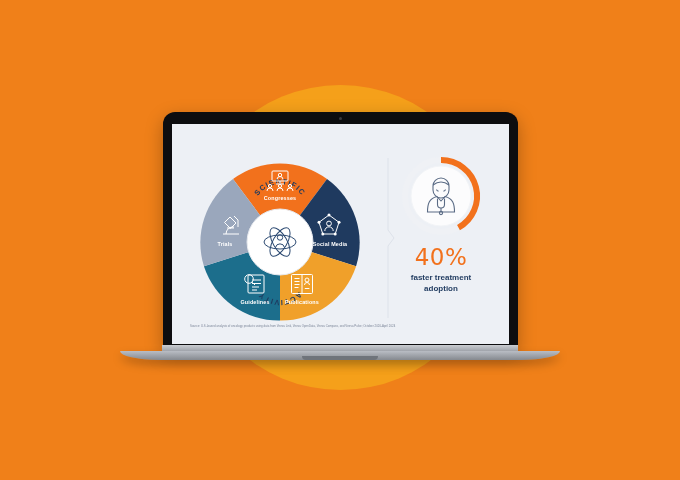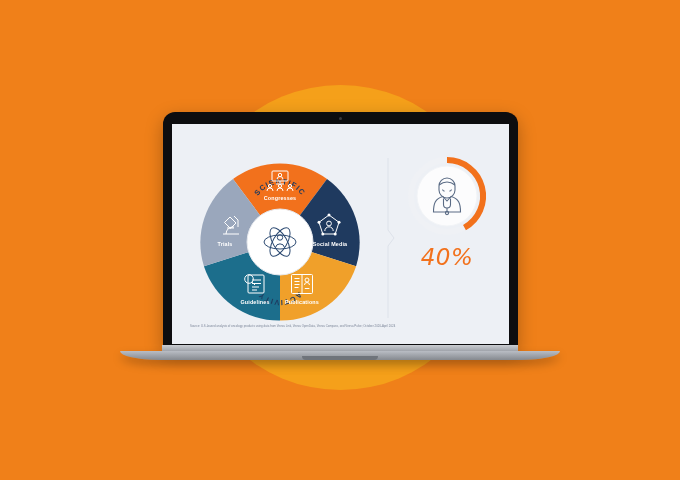--- a/index.html
+++ b/index.html
@@ -50,21 +50,21 @@
   
   #donut-wrap{position:absolute;left:18px;top:28px;width:180px;height:180px;}
   .seg-label{
     position:absolute;color:#ffffff;font-size:5.4px;font-weight:bold;
     letter-spacing:.15px;text-align:center;white-space:nowrap;
   }
   .seg-icon{position:absolute;}
   
   #divider{position:absolute;left:212px;top:34px;width:12px;height:160px;}
   
-  #stat-wrap{position:absolute;left:230px;top:28px;width:90px;height:165px;font-style:italic;}
+  #stat-wrap{position:absolute;left:224px;top:28px;width:90px;height:165px;}
   #stat-value{
     position:absolute;left:0;top:92px;width:90px;text-align:center;
     color:#F2711C;font-size:23px;font-weight:normal;letter-spacing:.5px;
     font-family:"DejaVu Sans",sans-serif;
   }
   #stat-caption{
     position:absolute;left:0;top:120px;width:90px;text-align:center;
     color:#1F3A5F;font-size:8px;font-weight:bold;line-height:11px;
   }
   
@@ -199,20 +199,24 @@
               <path d="M 37 33 q 8 -6 16 0"></path>
               <path d="M 40.5 37.5 a 2 2 0 0 0 2 1.6 M 49.5 37.5 a 2 2 0 0 1 -2 1.6"></path>
               <path d="M 41 44.5 L 45 49 L 49 44.5"></path>
               <path d="M 41 44.5 C 33 46.5 31.5 52 31.5 60 H 58.5 C 58.5 52 57 46.5 49 44.5"></path>
               <path d="M 41.5 46.5 v 6 a 3.5 3.5 0 0 0 7 0 v -6"></path>
               <path d="M 45 56 v 3.5"></path>
               <circle cx="45" cy="61" r="1.6"></circle>
             </g>
           </svg>
           <div id="stat-value">40%</div>
+          <div id="stat-caption">
+            <span>faster treatment</span><br>
+            <span>adoption</span>
+          </div>
         </div>
 
         <div id="source-note">Source: U.S.-based analysis of oncology products using data from Veeva Link, Veeva OpenData, Veeva Compass, and Veeva Pulse; October 2020-April 2024</div>
 
       </div>
     </div>
   </div>
 
   <div id="laptop-base">
     <div id="laptop-base-top"></div>

